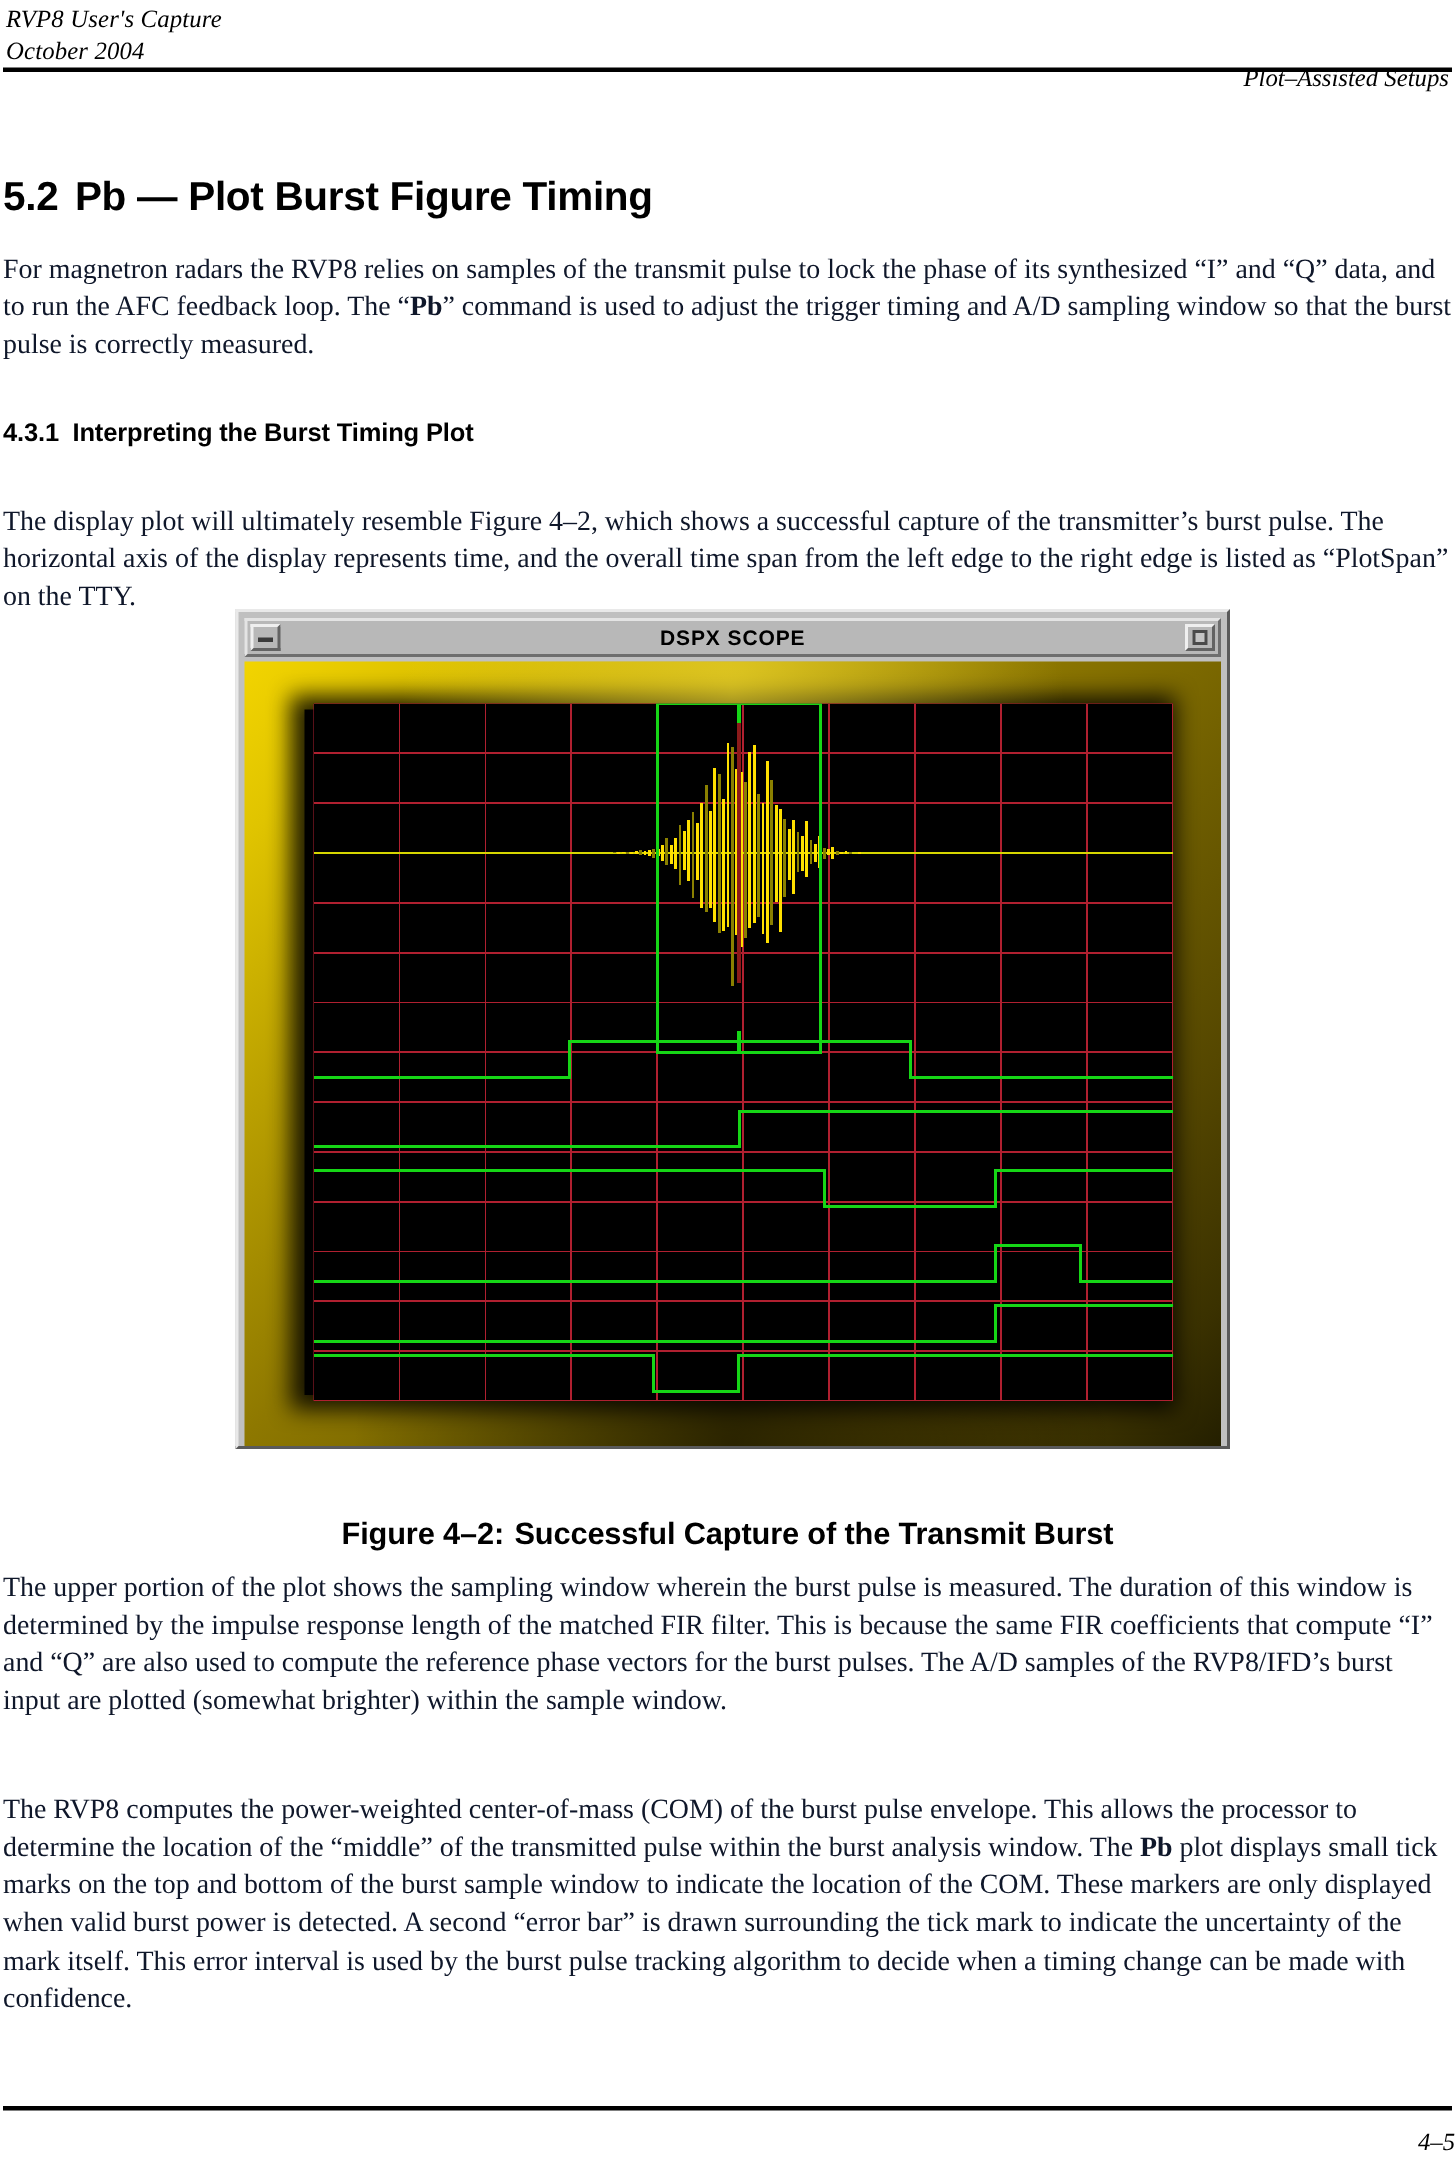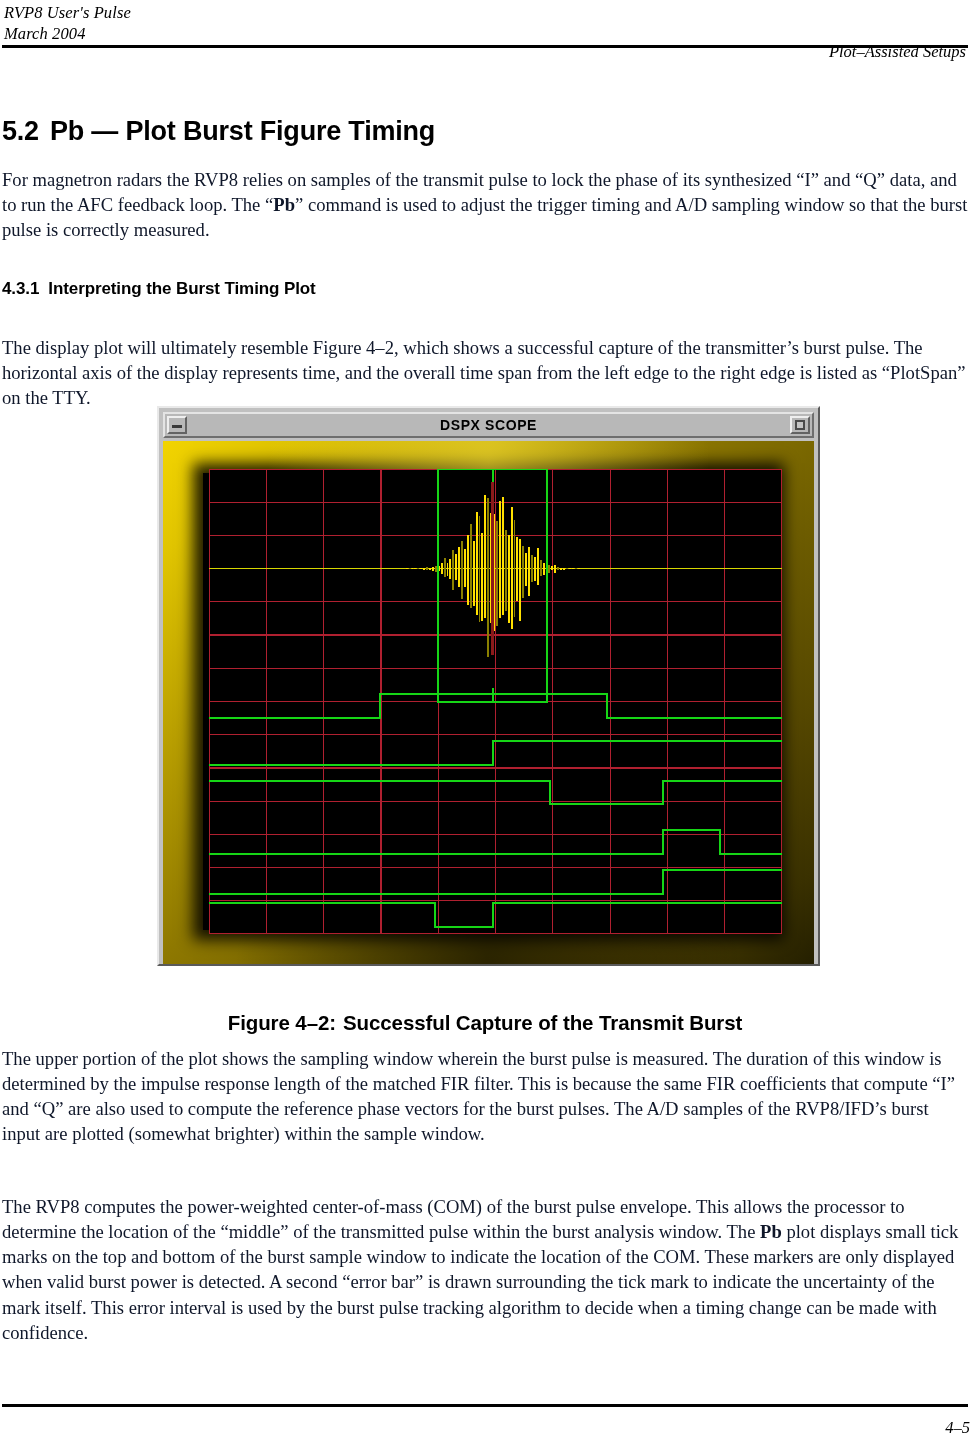--- a/index.html
+++ b/index.html
@@ -263,22 +263,22 @@
     font-size: 16.5px;
   }
 </style>
 </head>
 <body>
 
 <div class="page">
 
   <div class="runhead">
     <div class="runhead-left">
-      <div>RVP8 User's Pulse</div>
-      <div>March 2004</div>
+      <div>RVP8 User's Capture</div>
+      <div>October 2004</div>
     </div>
     <div class="runhead-right">Plot–Assisted Setups</div>
   </div>
   <div class="rule-top"></div>
 
   <h1 class="h1"><span>5.2</span><span class="numsp"></span><span>Pb — Plot Burst Figure Timing</span></h1>
 
   <p class="para" id="para-intro"><span>For magnetron radars the RVP8 relies on samples of the transmit pulse to lock the phase of its synthesized “I” and “Q” data, and to run the AFC feedback loop.  The “</span><b>Pb</b><span>” command is used to adjust the trigger timing and A/D sampling window so that the burst pulse is correctly measured.</span></p>
 
   <h2 class="h2"><span>4.3.1</span><span class="numsp"></span><span>Interpreting the Burst Timing Plot</span></h2>

